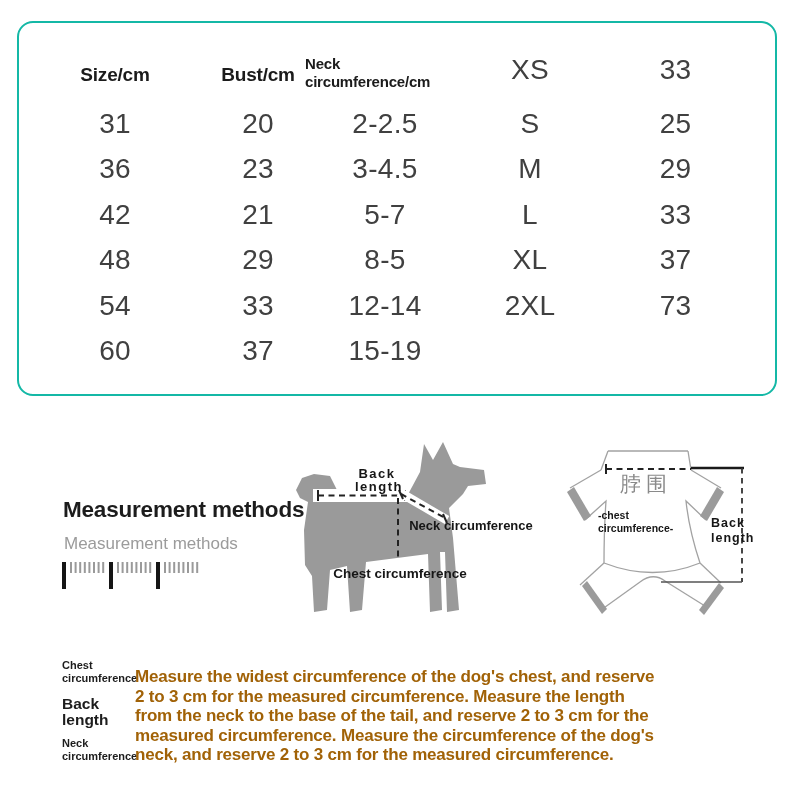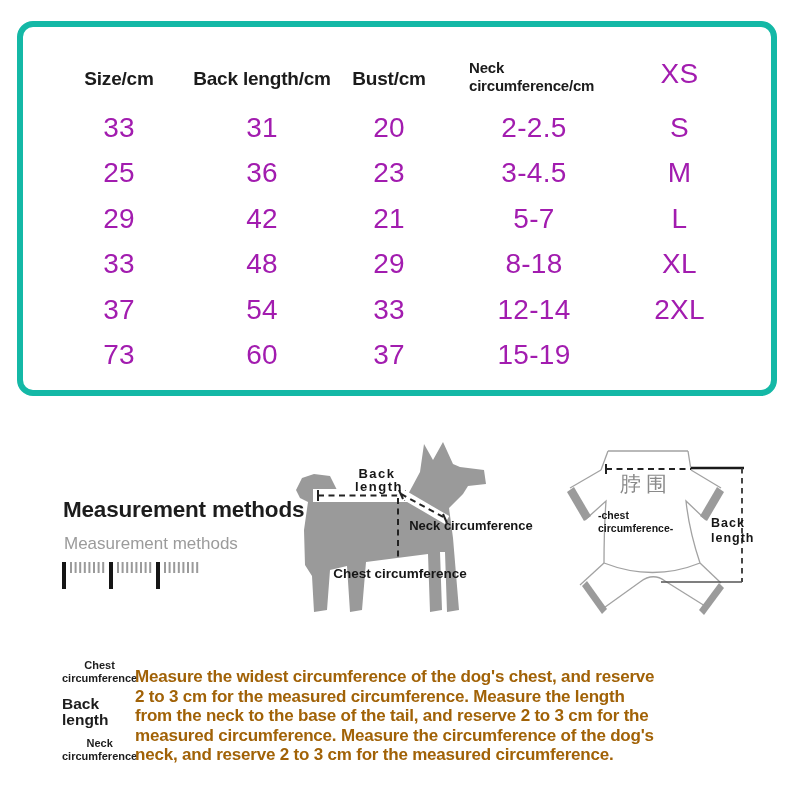--- a/index.html
+++ b/index.html
@@ -5,38 +5,38 @@
   * { margin:0; padding:0; box-sizing:border-box; }
   html,body { background:#fff; }
   .screen {
     position:relative; width:800px; height:800px; background:#ffffff;
     font-family:"Liberation Sans", sans-serif; overflow:hidden; color:#222;
   }
 
   
   .table-box {
     position:absolute; left:17px; top:21px; width:760px; height:375px;
-    border:6px solid #14b8a6; border-radius:16px;
+    border:2px solid #14b8a6; border-radius:16px;
     display:grid;
     grid-template-columns:192px 94px 160px 130px 161px;
     grid-template-rows:62px repeat(6, 45.5px);
     padding-top:16px;
     justify-items:center; align-items:center;
   }
   .th {
     font-weight:bold; font-size:19px; color:#1b1b1b; white-space:nowrap;
     padding-top:10px; letter-spacing:-0.2px;
   }
   .th-neck {
     justify-self:start; text-align:left; font-size:15px; line-height:1.18;
     padding-top:6px;
   }
   .th-neck span { display:block; }
   .td {
-    font-size:28px; color:#a21caf; white-space:nowrap; font-weight:400;
+    font-size:28px; color:#404040; white-space:nowrap; font-weight:400;
     letter-spacing:0.3px;
   }
 
   
   .mm-title {
     position:absolute; left:63px; top:497px; font-size:22.5px; font-weight:bold;
     color:#1c1c1c; letter-spacing:-0.2px; white-space:nowrap;
   }
   .mm-subtitle {
     position:absolute; left:64px; top:534px; font-size:17px; color:#9b9b9b;
@@ -44,42 +44,41 @@
   }
   .ruler { position:absolute; left:60px; top:561px; }
 
   
   .dog-svg { position:absolute; left:295px; top:430px; }
   .garment-svg { position:absolute; left:558px; top:435px; }
   .svg-label { font-family:"Liberation Sans", sans-serif; font-weight:bold; fill:#161616; }
 
   
   .inst-label { position:absolute; left:62px; font-weight:bold; color:#1d1d1d; }
-  .inst-label.small { font-size:11px; line-height:12.5px;text-align:center; }
+  .inst-label.small { font-size:11px; line-height:12.5px; }
   .inst-label.big { font-size:15.5px; line-height:16px; }
   .inst-label span { display:block; white-space:nowrap; }
   .lbl-chest { top:659px; }
   .lbl-back  { top:696px; }
   .lbl-neck  { top:737px; }
   .paragraph {
     position:absolute; left:135px; top:667px; width:655px;
     font-size:17px; font-weight:bold; color:#a16207; line-height:19.5px;
     letter-spacing:-0.2px;
   }
   .paragraph div { white-space:nowrap; }
 </style>
 </head>
 <body>
 
 <div class="screen">
 
   <div class="table-box">
 
     <div class="th">Size/cm</div>
-    <div class="th">Back length/cm</div>
     <div class="th">Bust/cm</div>
     <div class="th th-neck">
       <span>Neck</span>
       <span>circumference/cm</span>
     </div>
 
     <div class="td">XS</div>
     <div class="td">33</div>
     <div class="td">31</div>
     <div class="td">20</div>
@@ -94,21 +93,21 @@
     <div class="td">M</div>
     <div class="td">29</div>
     <div class="td">42</div>
     <div class="td">21</div>
     <div class="td">5-7</div>
 
     <div class="td">L</div>
     <div class="td">33</div>
     <div class="td">48</div>
     <div class="td">29</div>
-    <div class="td">8-18</div>
+    <div class="td">8-5</div>
 
     <div class="td">XL</div>
     <div class="td">37</div>
     <div class="td">54</div>
     <div class="td">33</div>
     <div class="td">12-14</div>
 
     <div class="td">2XL</div>
     <div class="td">73</div>
     <div class="td">60</div>

